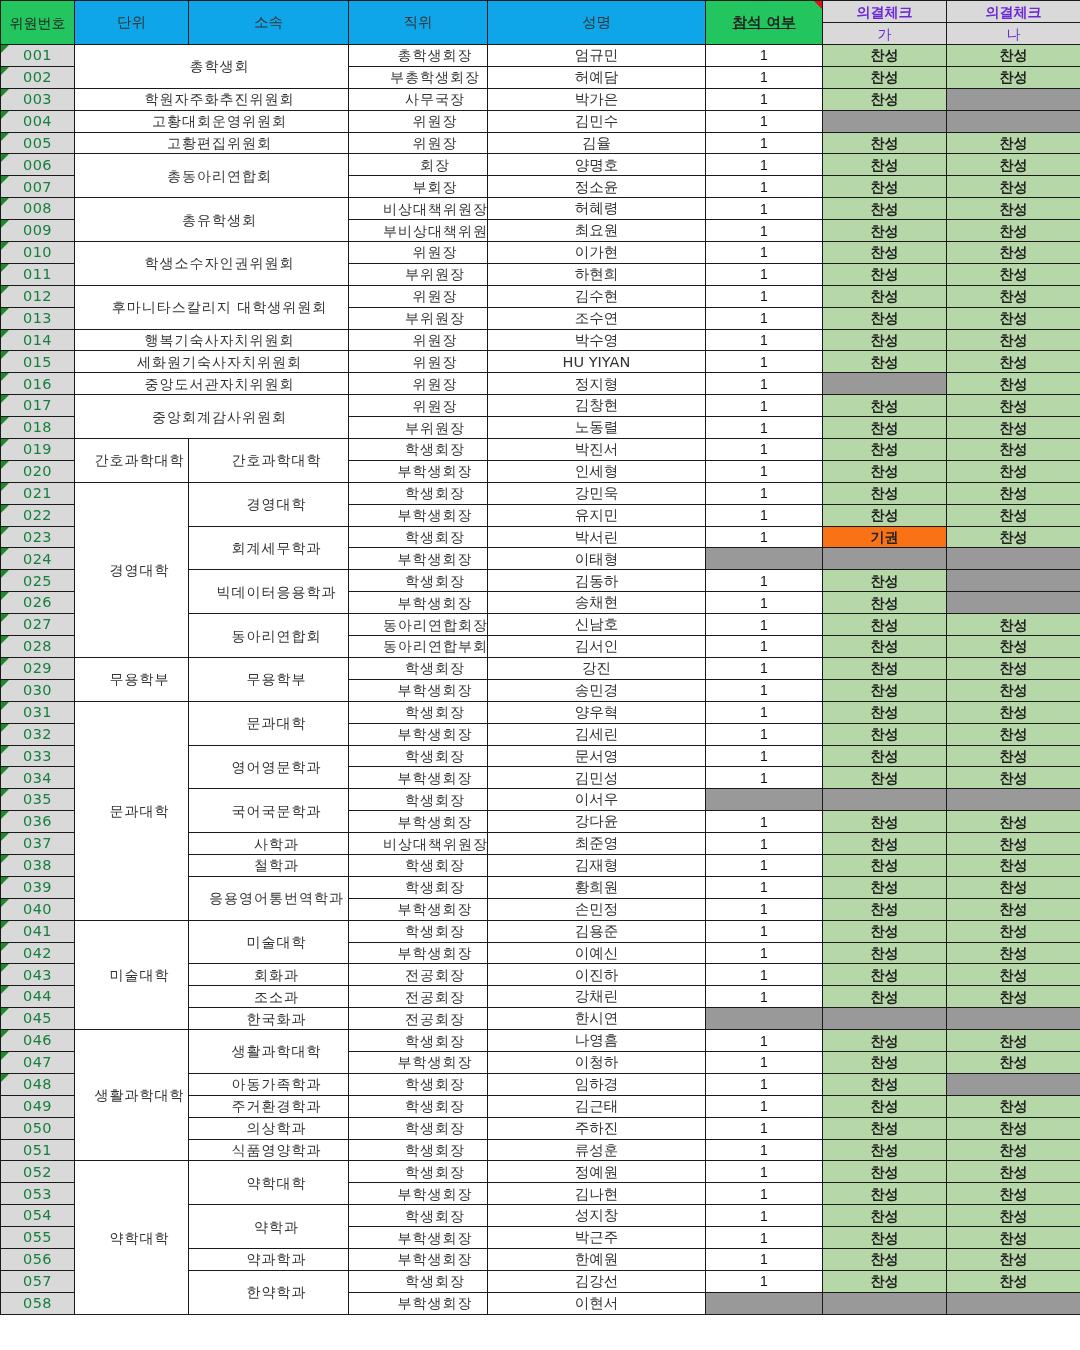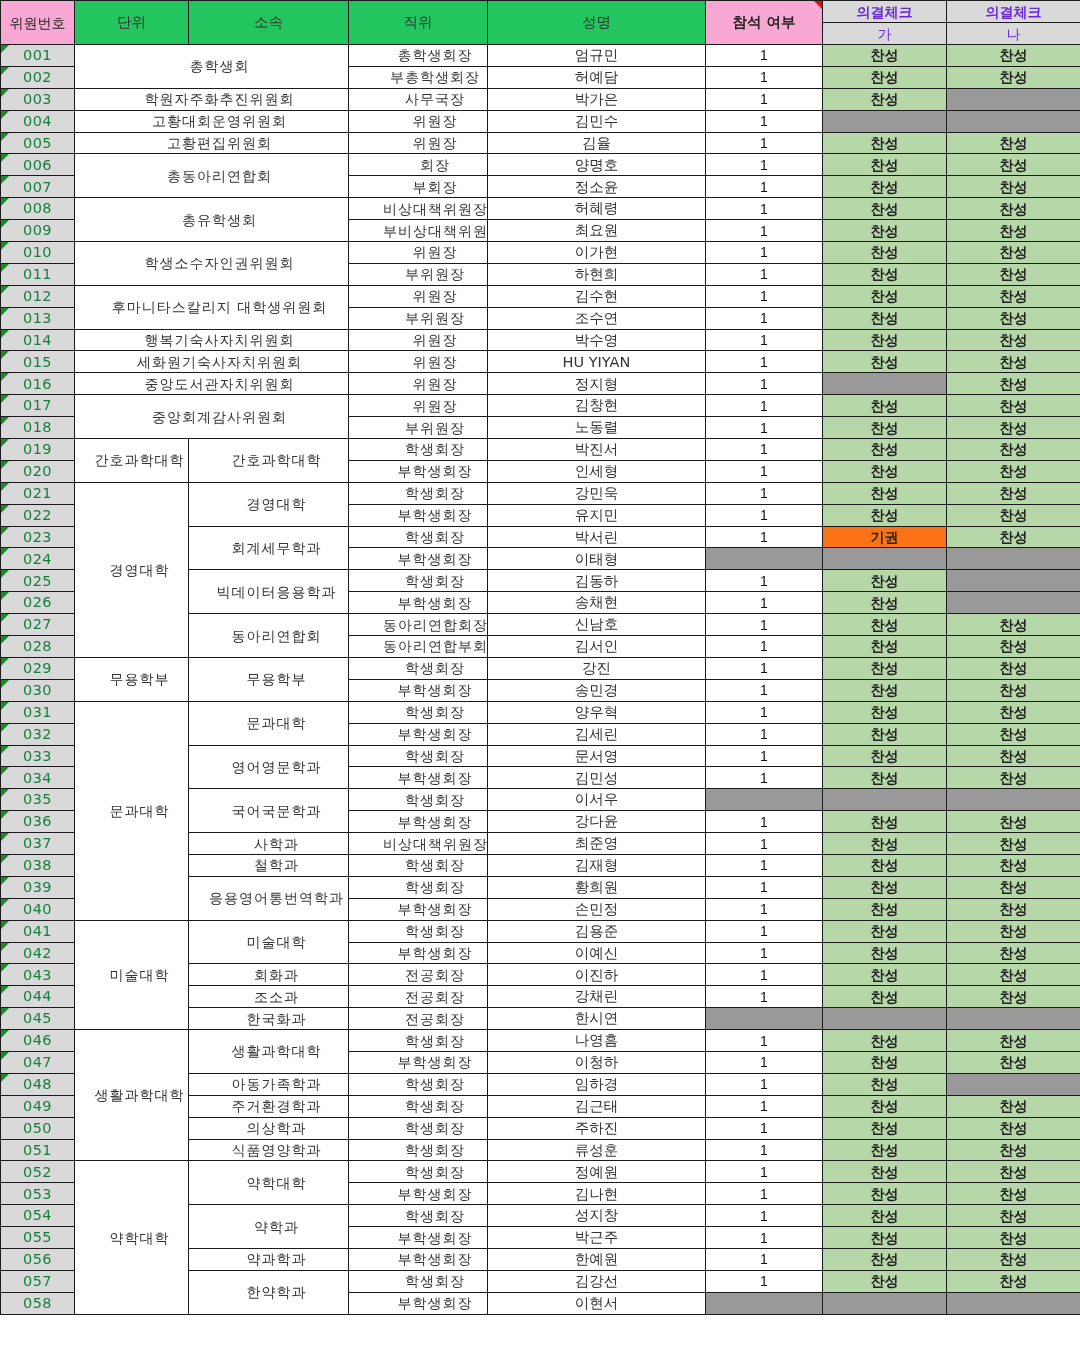--- a/index.html
+++ b/index.html
@@ -1,34 +1,34 @@
 <!DOCTYPE html>
 <html><head>
 <meta charset="utf-8">
 <style>
   html,body{margin:0;padding:0;background:#fff;}
   body{width:1080px;height:1350px;overflow:hidden;font-family:"DejaVu Sans","Liberation Sans",sans-serif;}
   table{border-collapse:collapse;table-layout:fixed;width:1080px;}
   td,th{border:1.5px solid #1a1a1a;padding:0;text-align:center;vertical-align:middle;font-size:14px;color:#333;white-space:nowrap;overflow:hidden;font-weight:normal;line-height:1;}
-  th{background:#22c55e;height:21px;font-size:14.5px;}
-  th.gray{background:#f9a8d4;font-weight:bold;color:#222;}
+  th{background:#0ea5e9;height:21px;font-size:14.5px;}
+  th.gray{background:#22c55e;font-weight:bold;color:#222;}
   th.vote-h{background:#d9d9d9;font-weight:bold;color:#6d28d9;font-size:14px;}
   tbody td{height:20.9px;}
   td.id{background:#d9d9d9;position:relative;font-size:14.5px;letter-spacing:0.5px;color:#15803d;}
   td.id .tri{position:absolute;left:0;top:0;width:0;height:0;border-top:8px solid #1a8a2a;border-right:8px solid transparent;}
   td.att{font-family:"Liberation Sans",sans-serif;font-size:14px;color:#111;}
   td.name{font-size:14.5px;}
   td.vote{font-weight:bold;color:#222;font-size:14px;}
   td.yes{background:#b6d7a8;}
   td.abst{background:#f97316;}
   td.none{background:#999999;}
   td.pos{letter-spacing:1px;padding-left:34px;}
   td.unit{letter-spacing:1px;padding-left:16px;}
   .redtri{position:absolute;right:0;top:0;width:0;height:0;border-top:8px solid #e01010;border-left:8px solid transparent;}
-  th.att-h{position:relative;}
+  th.att-h{position:relative;text-decoration:underline;}
 </style>
 </head>
 <body>
 
 <table>
   <colgroup>
     <col style="width:74px">
       <col style="width:114px">
       <col style="width:160px">
       <col style="width:139px">

